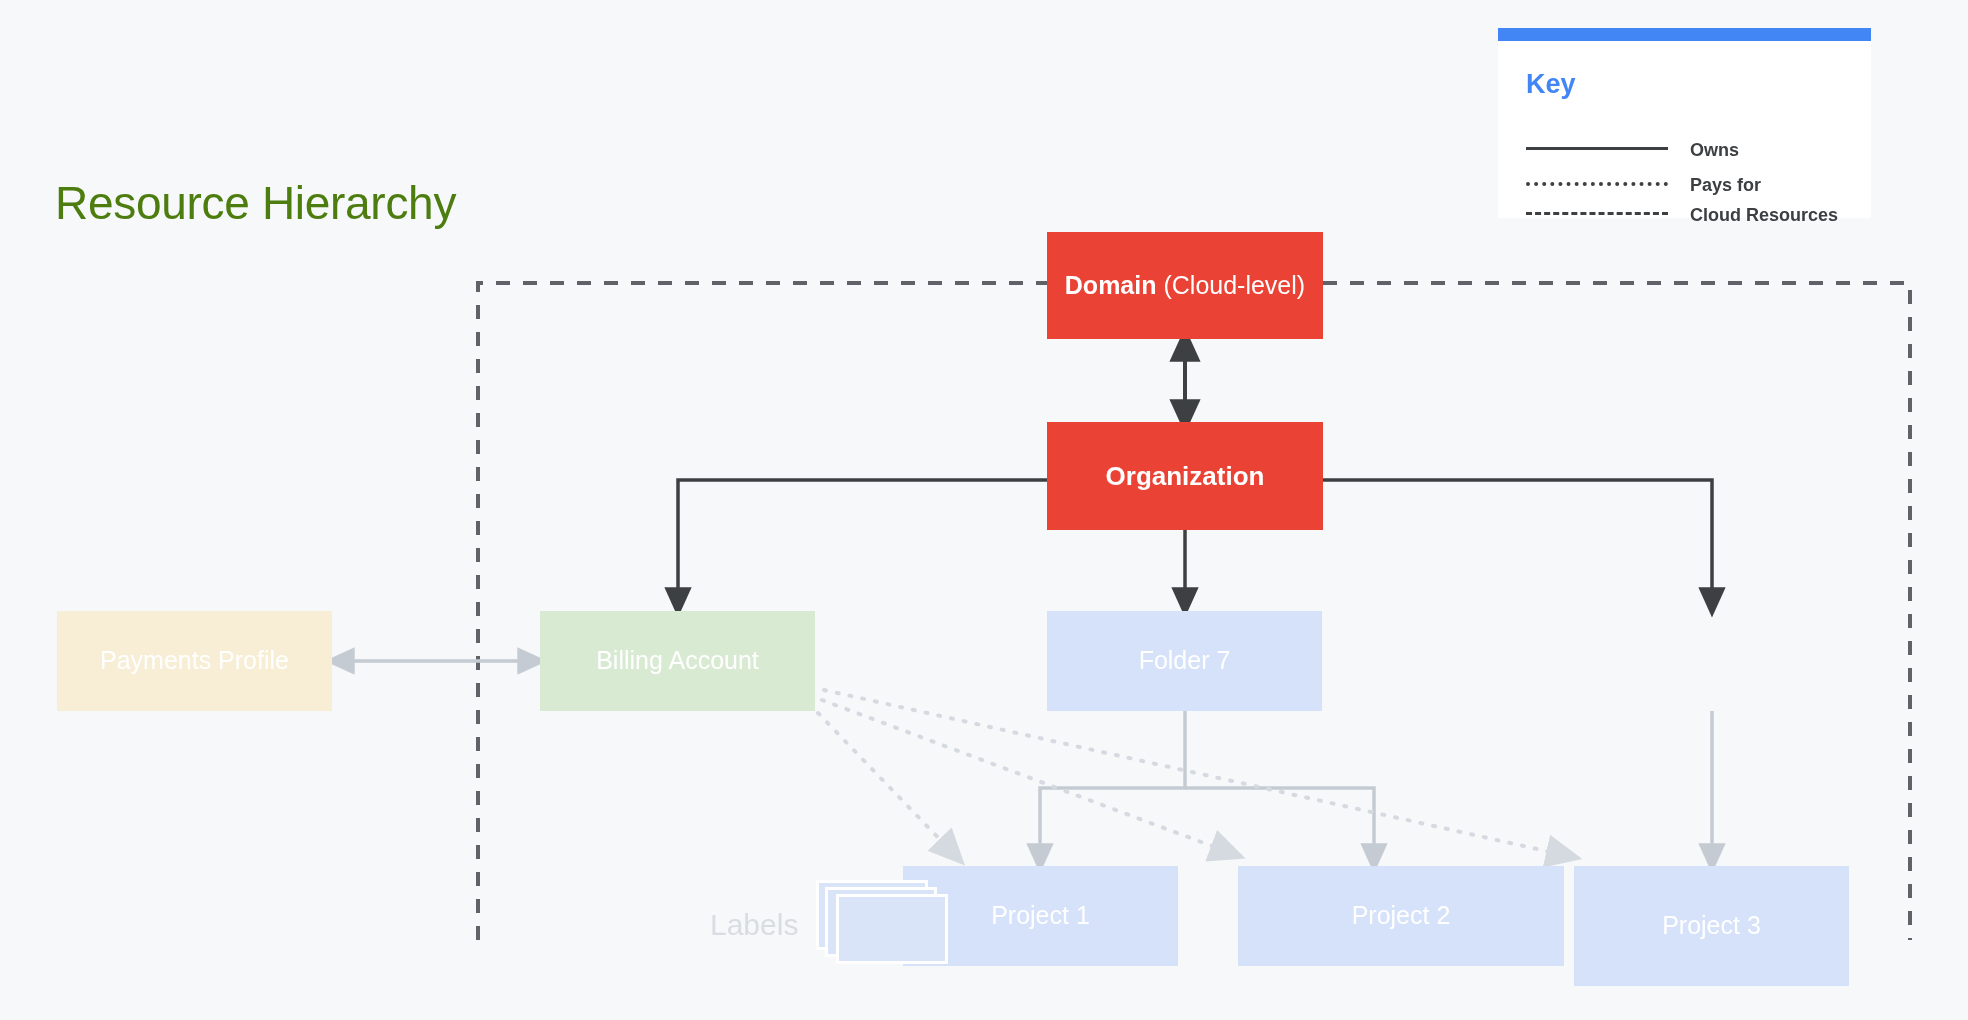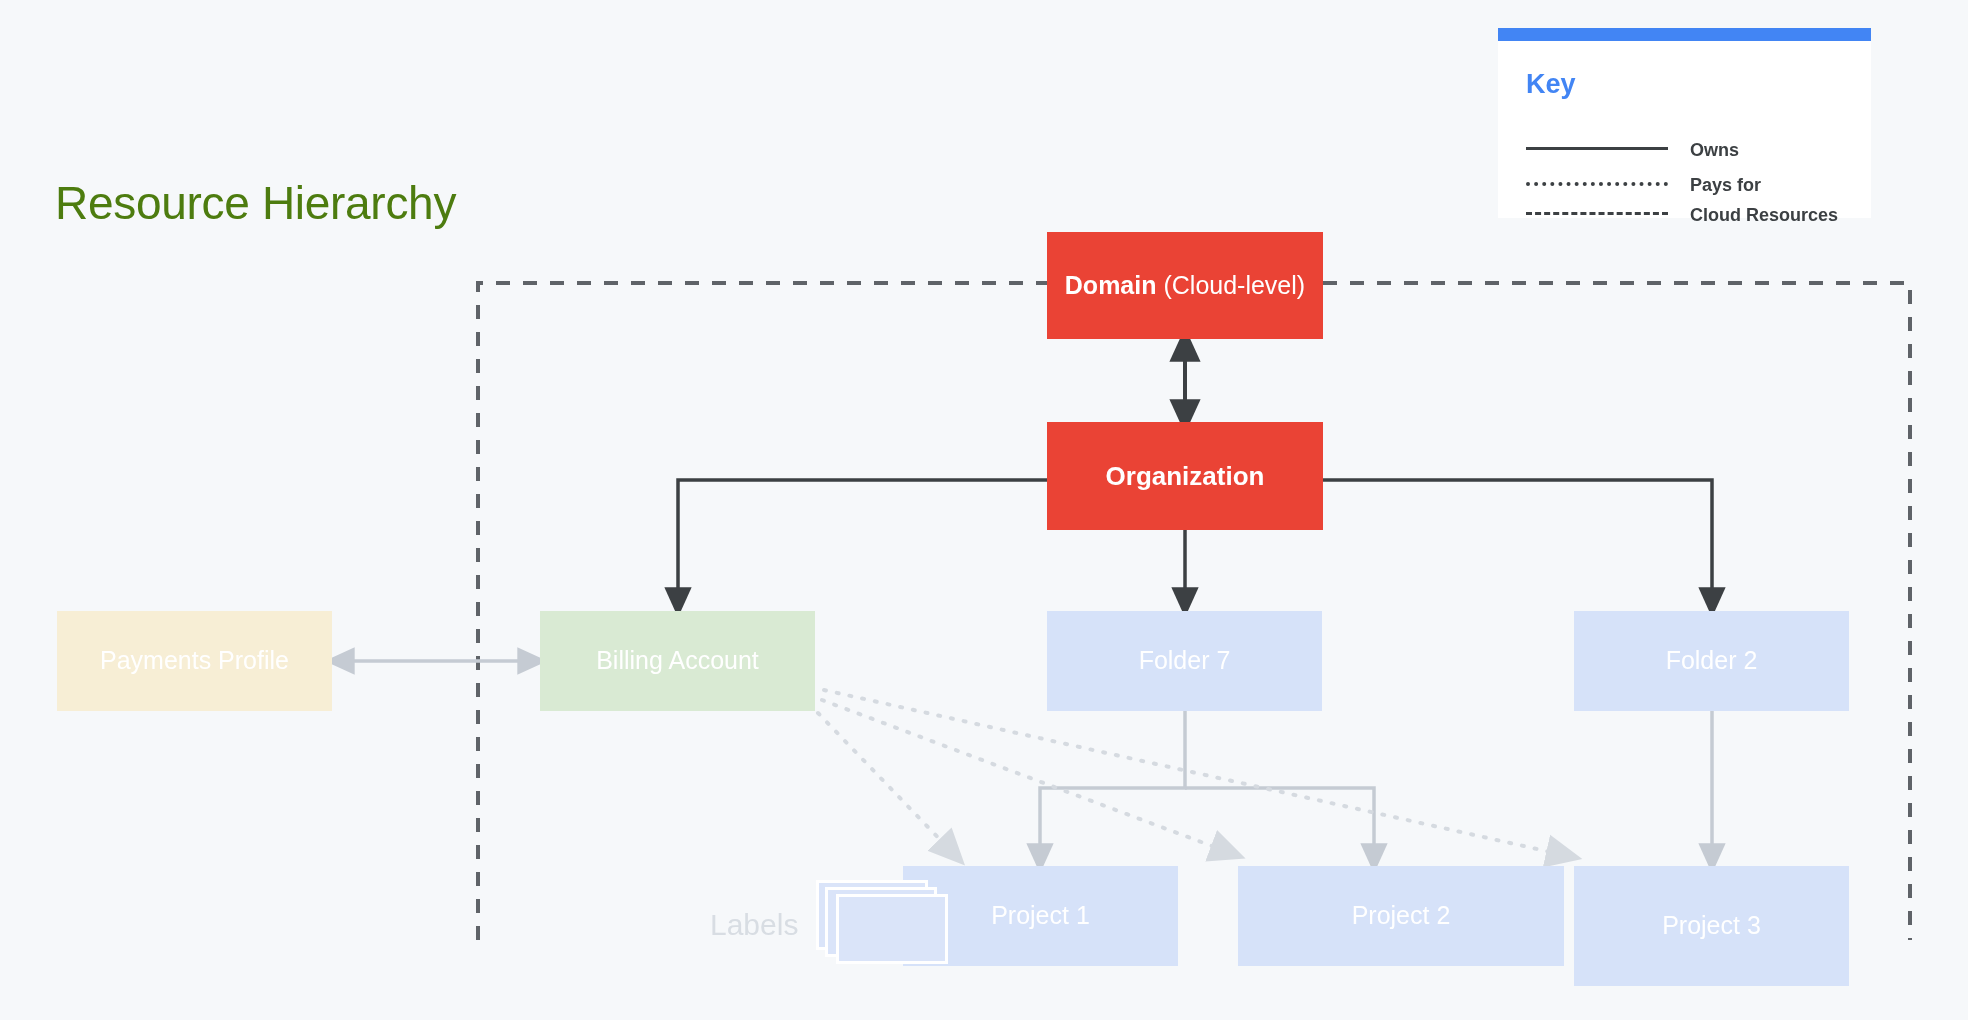--- a/index.html
+++ b/index.html
@@ -247,23 +247,20 @@
   </div>
 
   <div class="node green" id="node-billing">
     <span class="node-text">Billing Account</span>
   </div>
 
   <div class="node blue" id="node-folder1">
     <span class="node-text">Folder 7</span>
   </div>
 
-  <div class="node blue" id="node-folder2">
-    <span class="node-text">Folder 2</span>
-  </div>
 
   <div class="node blue" id="node-project1">
     <span class="node-text">Project 1</span>
   </div>
 
   <div class="node blue" id="node-project2">
     <span class="node-text">Project 2</span>
   </div>
 
   <div class="node blue" id="node-project3">

